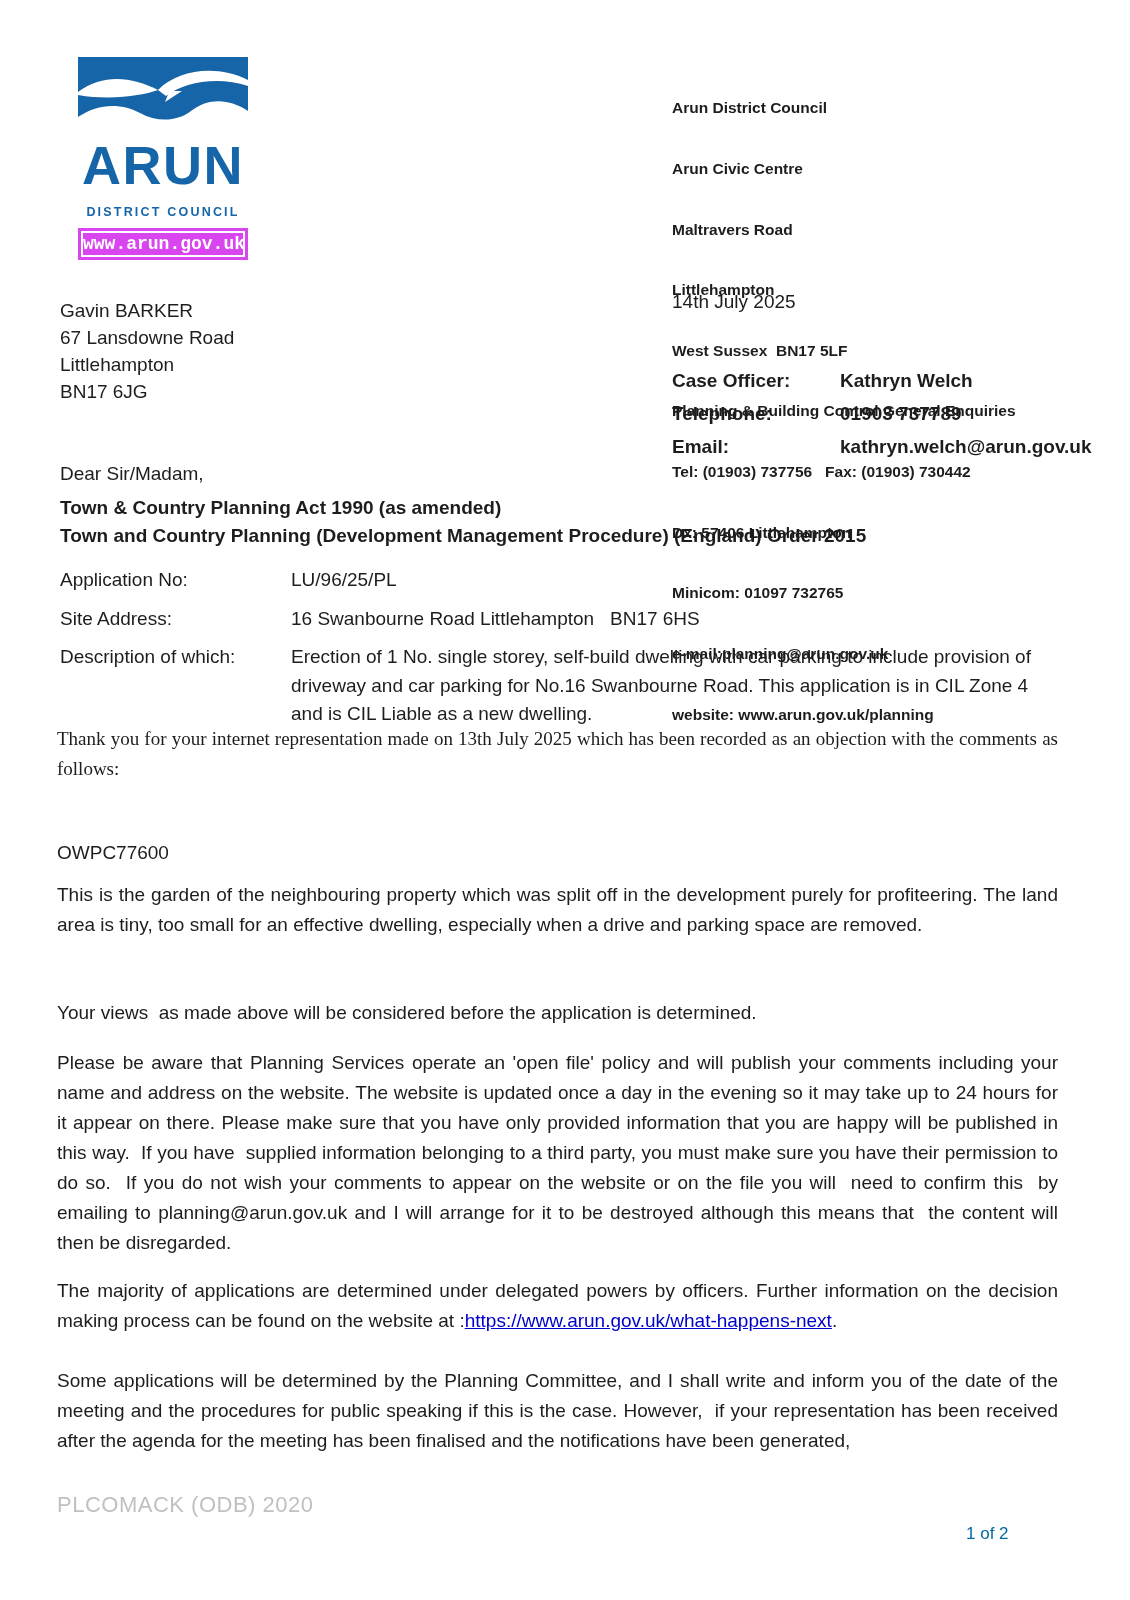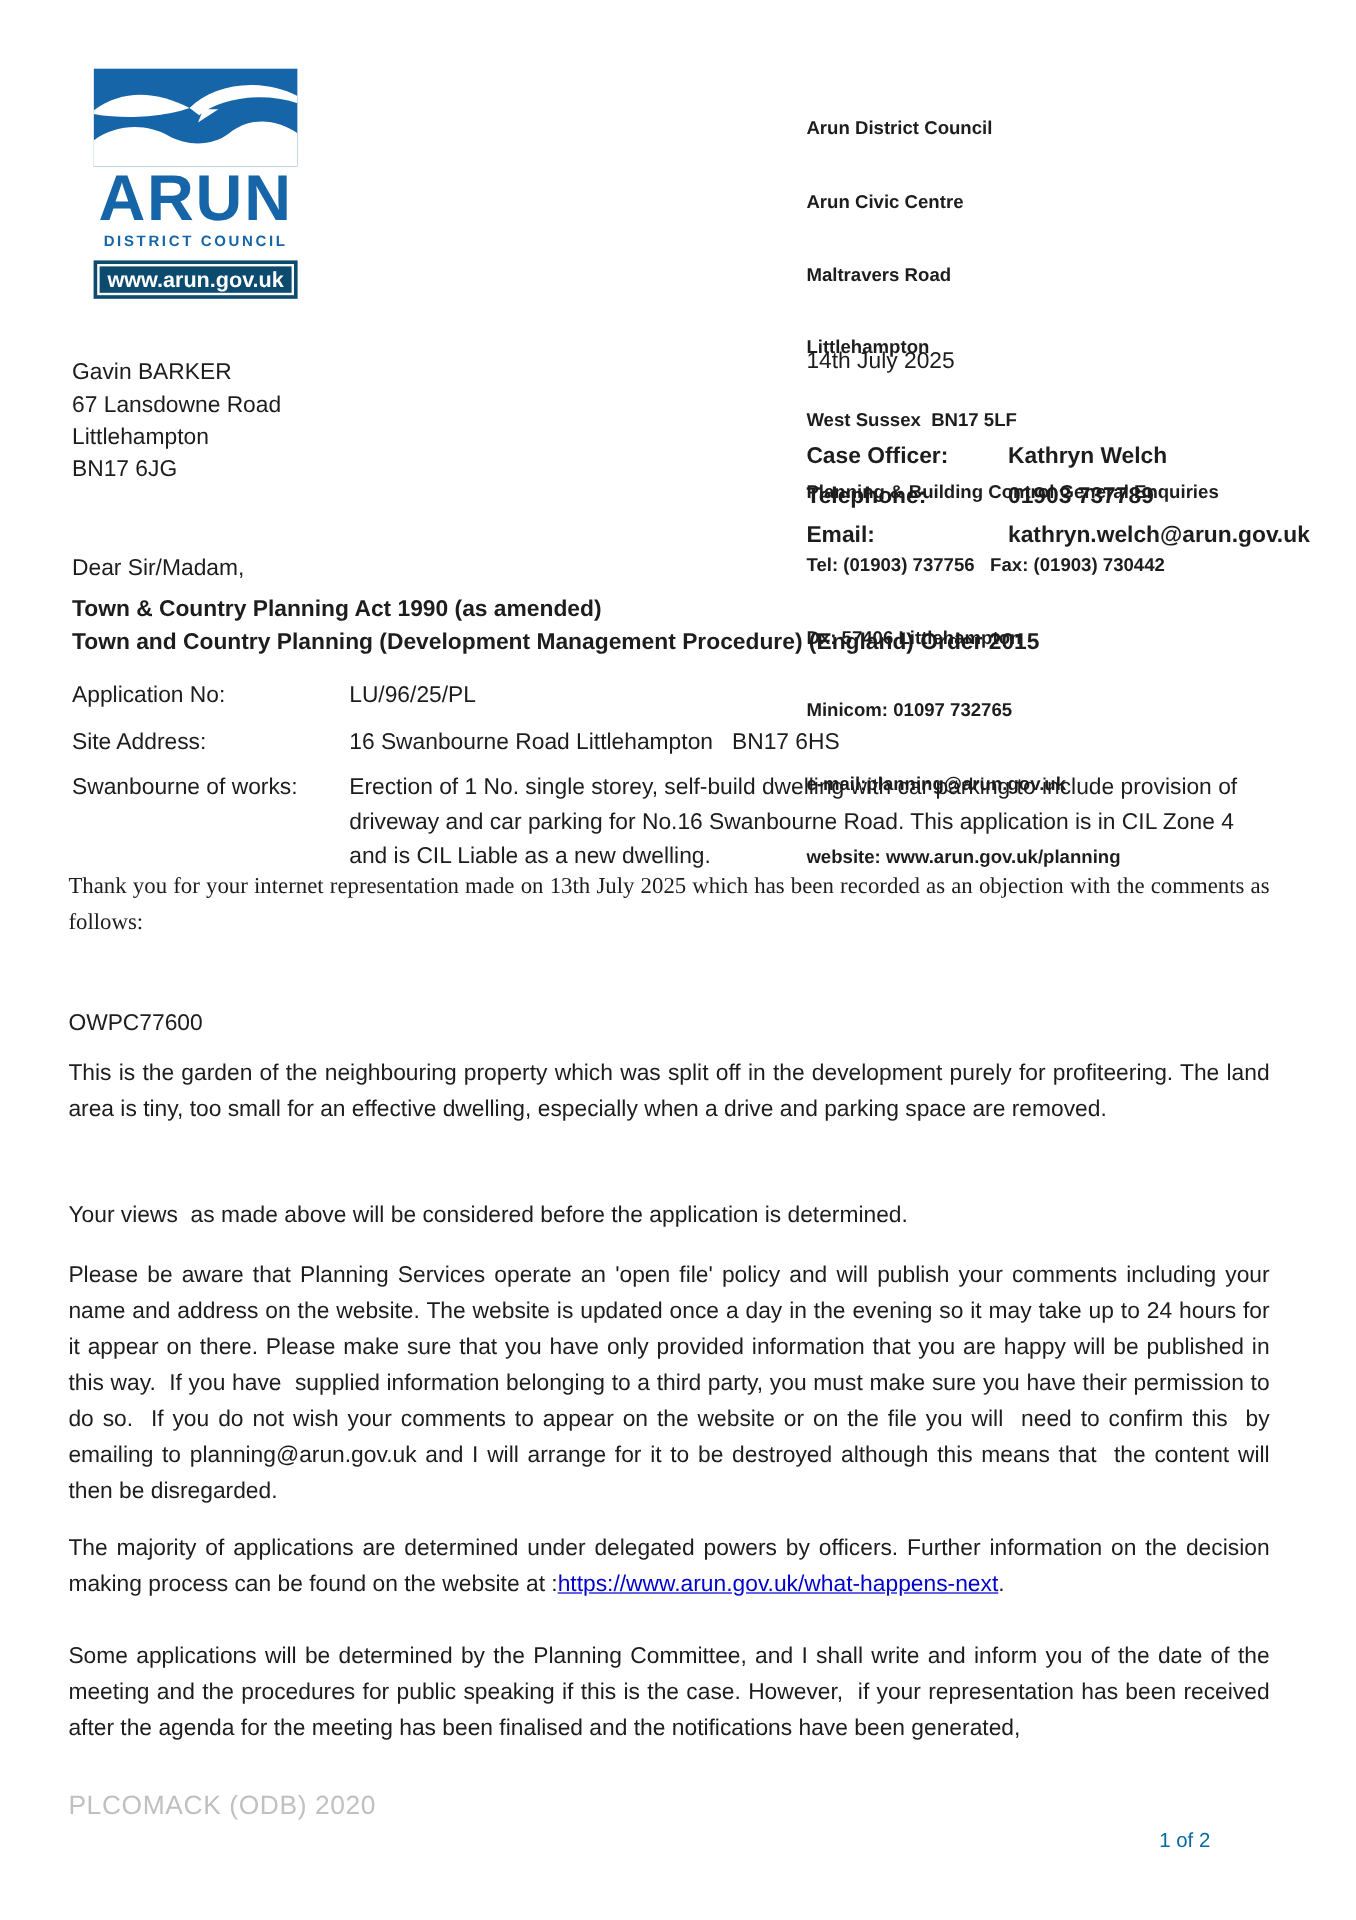--- a/index.html
+++ b/index.html
@@ -8,22 +8,22 @@
     width:1130px;height:1600px;
     background:#ffffff;
     font-family:"Liberation Sans", sans-serif;
     color:#1d1d1d;
     overflow:hidden;
   }
   
   .logo{position:absolute;left:78px;top:57px;width:170px;}
   .logo svg{display:block;width:170px;height:82px;}
   .logo-name{color:#1565a8;font-weight:bold;font-size:54px;line-height:46px;letter-spacing:1.5px;text-align:center;margin-top:3px;}
-  .logo-sub{color:#1565a8;font-weight:bold;font-size:12.5px;letter-spacing:2.2px;text-align:center;margin-top:6px;white-space:nowrap;}
-  .logo-bar{margin-top:9px;background:#0c4a6e;padding:3px;}
+  .logo-sub{color:#1565a8;font-weight:bold;font-size:12.5px;letter-spacing:2.2px;text-align:center;margin-top:17px;white-space:nowrap;}
+  .logo-bar{margin-top:9px;background:#d946ef;padding:3px;font-family:Liberation Mono, monospace;}
   .logo-bar-inner{border:2px solid #ffffff;color:#ffffff;font-weight:bold;font-size:18px;line-height:22px;text-align:center;}
   
   .sender{position:absolute;left:672px;top:58px;font-weight:bold;font-size:15.5px;line-height:20.2px;white-space:pre;}
   .date{position:absolute;left:672px;top:291px;font-size:19px;}
   
   .recipient{position:absolute;left:60px;top:297px;font-size:19px;line-height:27px;}
   
   .officer{position:absolute;left:672px;top:371px;display:grid;grid-template-columns:168px auto;row-gap:13px;font-size:19px;line-height:20px;font-weight:bold;}
   
   .salutation{position:absolute;left:60px;top:445px;font-size:19px;margin-top:18px;}
@@ -102,21 +102,21 @@
   <div class="headings">
     <div>Town &amp; Country Planning Act 1990 (as amended)</div>
     <div>Town and Country Planning (Development Management Procedure) (England) Order 2015</div>
   </div>
 
   <div class="apptable">
     <div class="lbl">Application No:</div>
     <div class="val">LU/96/25/PL</div>
     <div class="lbl">Site Address:</div>
     <div class="val">16 Swanbourne Road Littlehampton   BN17 6HS</div>
-    <div class="lbl">Swanbourne of works:</div>
+    <div class="lbl">Description of which:</div>
     <div class="val">Erection of 1 No. single storey, self-build dwelling with car parking to include provision of driveway and car parking for No.16 Swanbourne Road. This application is in CIL Zone 4 and is CIL Liable as a new dwelling.</div>
   </div>
 
   <div class="para p1">Thank you for your internet representation made on 13th July 2025 which has been recorded as an objection with the comments as follows:</div>
   <div class="para pref">OWPC77600</div>
   <div class="para p2">This is the garden of the neighbouring property which was split off in the development purely for profiteering. The land area is tiny, too small for an effective dwelling, especially when a drive and parking space are removed.</div>
   <div class="para p3">Your views  as made above will be considered before the application is determined.</div>
   <div class="para p4">Please be aware that Planning Services operate an 'open file' policy and will publish your comments including your name and address on the website. The website is updated once a day in the evening so it may take up to 24 hours for it appear on there. Please make sure that you have only provided information that you are happy will be published in this way.  If you have  supplied information belonging to a third party, you must make sure you have their permission to do so.  If you do not wish your comments to appear on the website or on the file you will  need to confirm this  by emailing to planning@arun.gov.uk and I will arrange for it to be destroyed although this means that  the content will then be disregarded.</div>
   <div class="para p5"><span>The majority of applications are determined under delegated powers by officers. Further information on the decision making process can be found on the website at :</span><a href="#">https://www.arun.gov.uk/what-happens-next</a><span>.</span></div>
   <div class="para p6">Some applications will be determined by the Planning Committee, and I shall write and inform you of the date of the meeting and the procedures for public speaking if this is the case. However,  if your representation has been received after the agenda for the meeting has been finalised and the notifications have been generated,</div>

